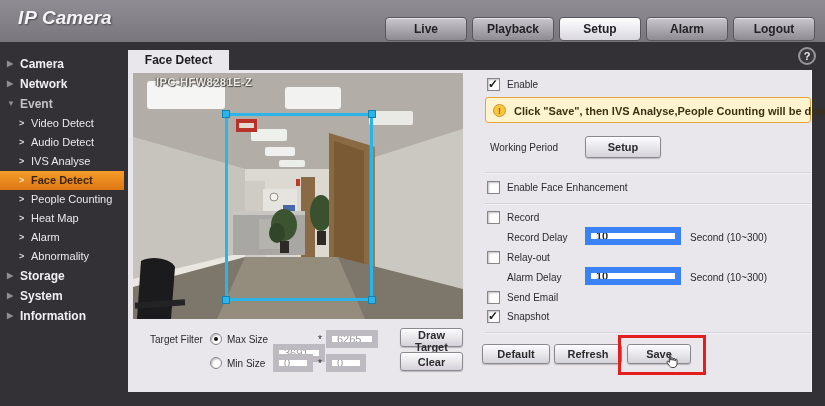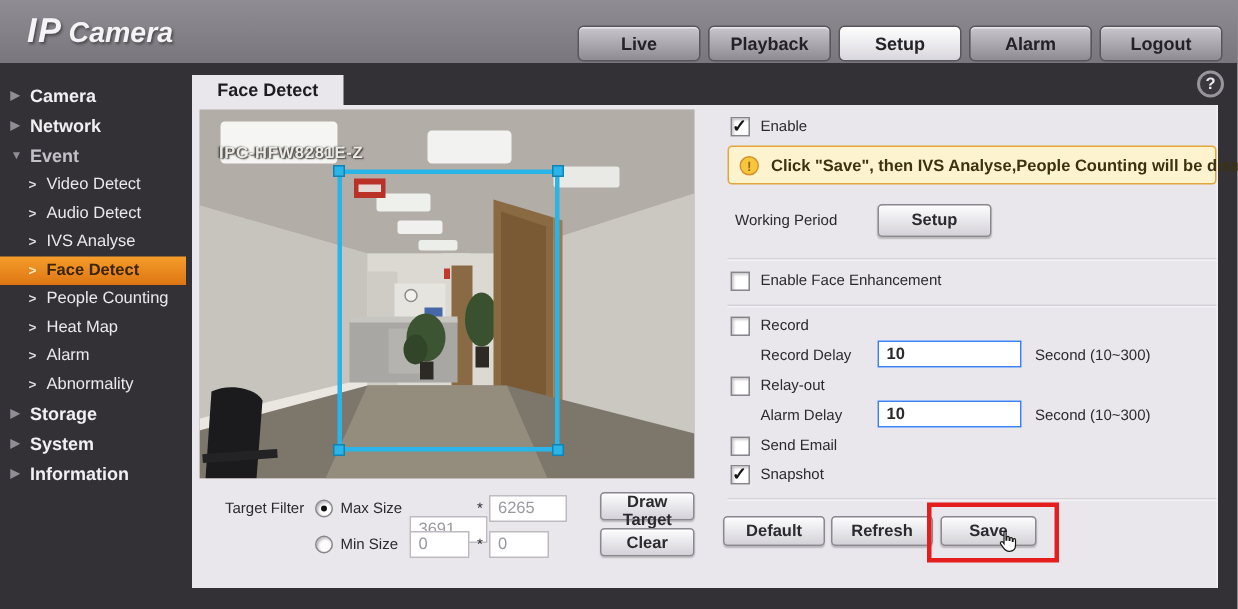--- a/index.html
+++ b/index.html
@@ -4,21 +4,21 @@
 <style>
   * { margin:0; padding:0; box-sizing:border-box; }
   html,body { width:825px; height:406px; }
   body { font-family:"Liberation Sans", sans-serif; background:#333136; position:relative; overflow:hidden; }
 
   
   .topbar { position:absolute; left:0; top:0; width:825px; height:42px;
             background:linear-gradient(#908c94,#7a767e); }
   .logo { position:absolute; left:18px; top:7px; color:#f4f3f6; font-style:italic;
           text-shadow:1px 1px 2px rgba(0,0,0,.45); white-space:nowrap; }
-  .logo .ip { font-size:23px; font-weight:bold; letter-spacing:1px; }
+  .logo .ip { font-size:19px; font-weight:bold; letter-spacing:1px; }
   .logo .cam { font-size:19px; font-weight:bold; margin-left:4px; }
   .nav { position:absolute; right:10px; top:17px; display:flex; gap:5px; }
   .nav-tab { width:82px; height:24px; line-height:22px; text-align:center;
              font-size:12px; font-weight:bold; color:#232226; cursor:pointer;
              border:1px solid #59565e; border-radius:4px;
              background:linear-gradient(#c9c7cd,#8e8b93);
              box-shadow:inset 0 1px 0 rgba(255,255,255,.55); }
   .nav-tab.active { background:linear-gradient(#fefefe,#d9d7de); }
 
   
@@ -46,21 +46,21 @@
               line-height:14px; cursor:pointer; }
   .panel { position:absolute; left:128px; top:70px; width:684px; height:322px;
            background:#e9e6ec; border-right:1px solid #f4f2f6; }
 
   
   .video { position:absolute; left:5px; top:3px; width:330px; height:246px;
            background:#b6b1ac; overflow:hidden; }
   .video svg.scene { position:absolute; left:0; top:0; }
   .osd { position:absolute; font-size:11px; font-weight:bold; color:#eceae6;
          text-shadow:1px 1px 1px #4a4742, -1px 0 1px #4a4742; letter-spacing:.5px; }
-  .osd.name { left:13px; top:3px;margin-top:20px; }
+  .osd.name { left:23px; top:3px; }
   .osd.time { right:5px; top:8px; }
   .det-box { position:absolute; left:92px; top:40px; width:148px; height:188px;
              border:3px solid #2ab4e8; }
   .handle { position:absolute; width:8px; height:8px; background:#2ab4e8;
             border:1px solid #0f84b4; }
   .handle.tl { left:-6px; top:-6px; } .handle.tr { right:-6px; top:-6px; }
   .handle.bl { left:-6px; bottom:-6px; } .handle.br { right:-6px; bottom:-6px; }
 
   
   .lbl { position:absolute; font-size:10px; color:#2b2a2e; white-space:nowrap; }
@@ -69,21 +69,21 @@
          color:#2b2a2e; text-align:center; cursor:pointer;
          box-shadow:inset 0 1px 0 #fff, 0 1px 1px rgba(0,0,0,.2); }
   .cb { position:absolute; width:13px; height:13px; background:#fff;
         border:1px solid #87848c; box-shadow:inset 1px 1px 2px rgba(0,0,0,.25); cursor:pointer; }
   .cb.on::after { content:"✓"; position:absolute; left:0px; top:-2px; font-size:12px;
                   font-weight:bold; color:#161616; }
   .radio { position:absolute; width:12px; height:12px; border-radius:50%; background:#fff;
            border:1px solid #87848c; box-shadow:inset 1px 1px 2px rgba(0,0,0,.3); cursor:pointer; }
   .radio.on::after { content:""; position:absolute; left:3px; top:3px; width:4px; height:4px;
                      border-radius:50%; background:#111; }
-  .tbox { position:absolute; height:18px; border:1px solid #3b82f6; background:#fff;
+  .tbox { position:absolute; height:18px; border:6px solid #3b82f6; background:#fff;
           font-family:"Liberation Sans",sans-serif; font-size:11px; font-weight:bold;
           color:#2b2a2e; padding-left:5px; }
   .tbox.dim { color:#9b99a0; font-weight:normal; border-color:#bdbac2; }
   .sep { position:absolute; left:357px; width:326px; height:0;
          border-top:1px solid #d5d2d9; border-bottom:1px solid #f3f1f5; }
 
   
   .warn { position:absolute; left:357px; top:27px; width:326px; height:26px;
           background:#fdf3cf; border:1px solid #e3a53c; border-radius:3px; }
   .warn-ico { position:absolute; left:7px; top:6px; width:13px; height:13px; border-radius:50%;

